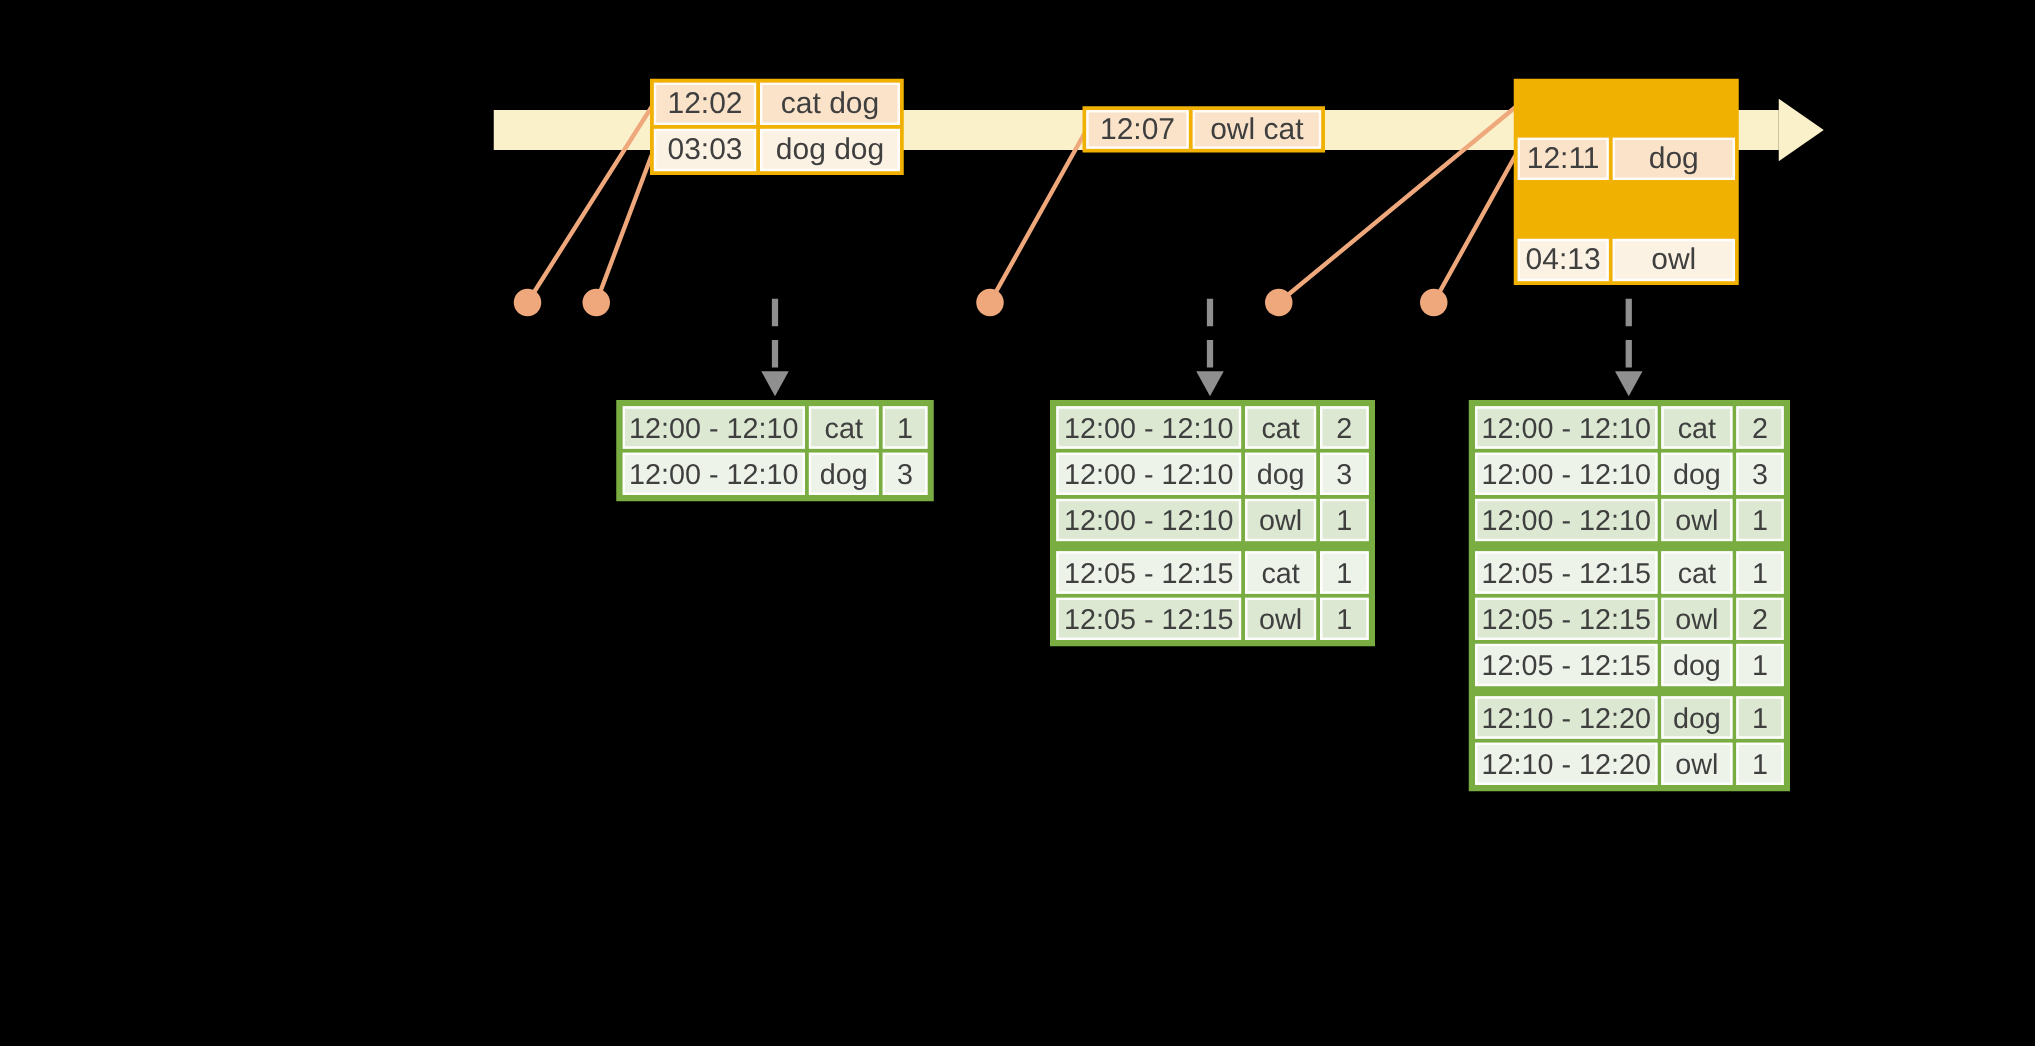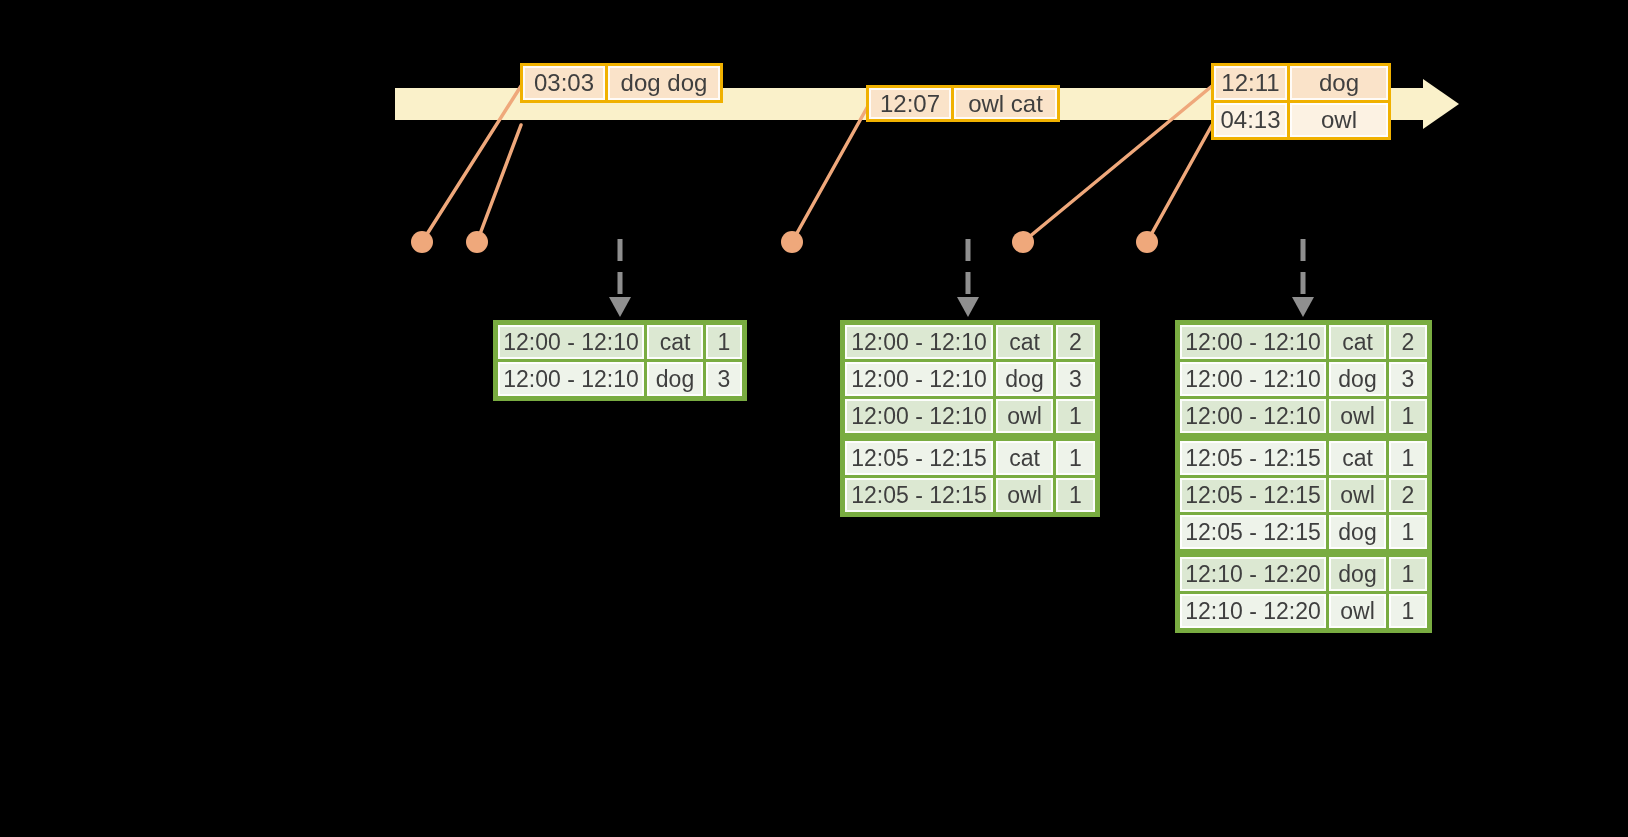--- a/index.html
+++ b/index.html
@@ -13,21 +13,21 @@
   .etable{position:absolute;background:#F0B100;padding:3px;display:flex;flex-direction:column;gap:3px;}
   .etable .trow{display:grid;gap:3px;}
   .etable .cell{
     height:34px;display:flex;align-items:center;justify-content:center;
     font-size:24px;box-shadow:inset 0 0 0 2px rgba(255,255,255,0.85);
   }
   .etable .trow:nth-child(odd) .cell{background:#FAE3C9;}
   .etable .trow:nth-child(even) .cell{background:#FCF2E3;}
   #ev1{left:520px;top:63px;}   #ev1 .trow{grid-template-columns:82px 112px;}
   #ev2{left:866px;top:85px;}   #ev2 .trow{grid-template-columns:82px 103px;} #ev2 .cell{height:31px;}
-  #ev3{left:1211px;top:63px;}  #ev3 .trow{grid-template-columns:73px 98px;}
+  #ev3{left:1211px;top:63px;}  #ev3 .trow{grid-template-columns:73px 98px;margin-top:44px;}
 
   
   .rtable{position:absolute;background:#79AC41;padding:5px;display:flex;flex-direction:column;gap:3px;text-align:right;}
   .rtable .trow{display:grid;gap:3px;}
   .rtable .trow.group-start{margin-top:5px;}
   .rtable .cell{
     height:34px;display:flex;align-items:center;justify-content:center;
     font-size:23px;box-shadow:inset 0 0 0 2px rgba(255,255,255,0.9);
   }
   .rtable .trow:nth-child(odd) .cell{background:#DCE8D2;}
@@ -68,20 +68,24 @@
       <line x1="1303" y1="239" x2="1303" y2="299"></line>
     </g>
     <g fill="#8F8F8F">
       <polygon points="609,297 631,297 620,317"></polygon>
       <polygon points="957,297 979,297 968,317"></polygon>
       <polygon points="1292,297 1314,297 1303,317"></polygon>
     </g>
   </svg>
 
   <div id="ev1" class="etable">
+      <div class="trow">
+        <div class="cell">12:02</div>
+        <div class="cell">cat dog</div>
+      </div>
       <div class="trow">
         <div class="cell">03:03</div>
         <div class="cell">dog dog</div>
       </div>
     </div>
   <div id="ev2" class="etable">
       <div class="trow">
         <div class="cell">12:07</div>
         <div class="cell">owl cat</div>
       </div>

